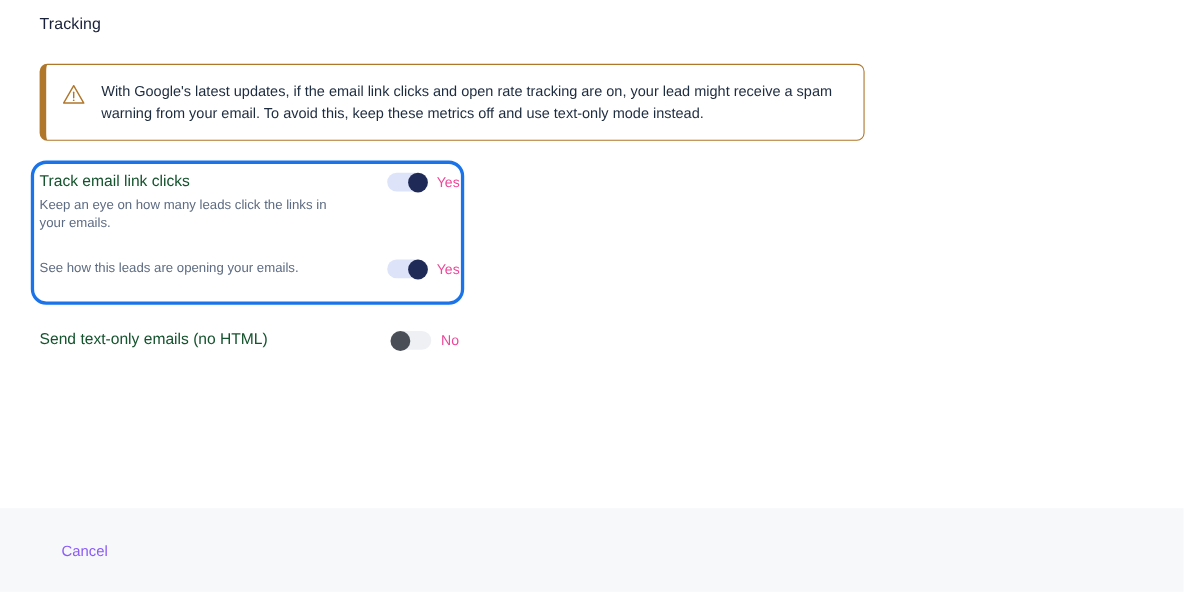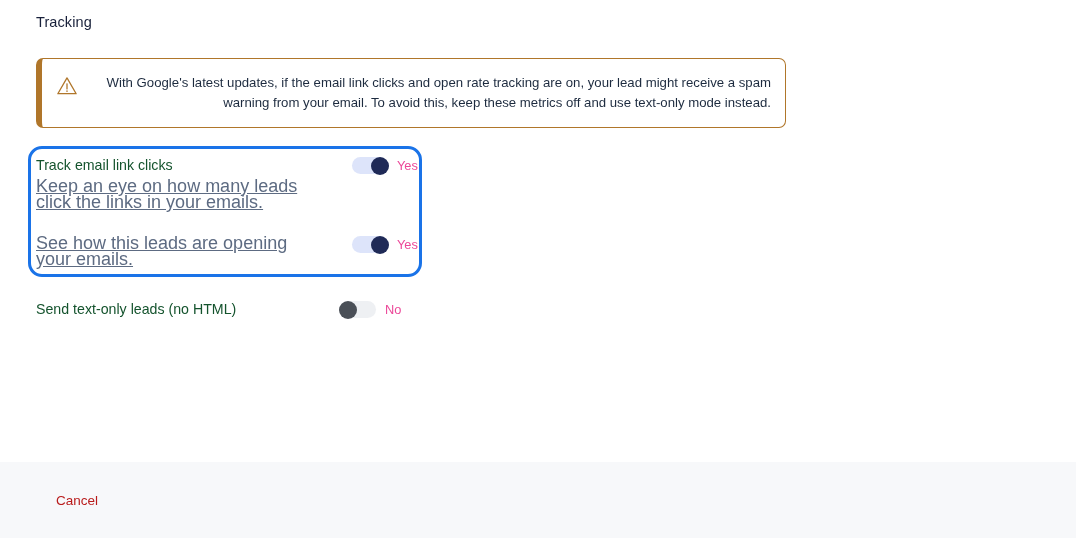--- a/index.html
+++ b/index.html
@@ -49,21 +49,20 @@
     height: 22px;
     margin-right: 14px;
     margin-top: 2px;
     display: block;
   }
   .banner-text {
     font-size: 13.2px;
     line-height: 20px;
     color: #1d2b3f;
     max-width: 680px;
-    text-align: right;
   }
 
   
   .focus-group {
     position: absolute;
     left: 28px;
     top: 146px;
     width: 394px;
     height: 131px;
     box-sizing: border-box;
@@ -82,25 +81,24 @@
     width: 300px;
   }
   .setting-title {
     font-size: 14.2px;
     color: #14532d;
     line-height: 19px;
     margin-bottom: 3px;
     white-space: nowrap;
   }
   .setting-desc {
-    font-size: 18px;
+    font-size: 12px;
     line-height: 16px;
     color: #5d6b82;
     max-width: 285px;
-    text-decoration: underline;
   }
 
   
   .toggle-wrap {
     display: flex;
     align-items: center;
     position: absolute;
   }
   .toggle {
     width: 36px;
@@ -139,37 +137,37 @@
   }
 
   
   #row-link-clicks { left: 36px; top: 156px; }
   #row-link-clicks .toggle-wrap { left: 316px; top: 1px; }
 
   #row-opened-emails { left: 36px; top: 235px; }
   #row-opened-emails .toggle-wrap { left: 316px; top: 1px; }
 
   #row-text-only { left: 36px; top: 300px; }
-  #row-text-only .toggle-wrap { left: 304px; top: 1px; }
+  #row-text-only .toggle-wrap { left: 320px; top: 1px; }
 
   
   .footer {
     position: absolute;
     left: 0;
     right: 0;
     top: 462px;
     height: 76px;
     background: #f7f8fa;
     display: flex;
     align-items: center;
   }
   .cancel-button {
     margin-left: 52px;
     font-size: 13.5px;
-    color: #b91c1c;
+    color: #8b5cf6;
     background: transparent;
     border: none;
     padding: 6px 4px;
     cursor: pointer;
     font-family: "Liberation Sans", sans-serif;
     text-align: center;
   }
 </style>
 </head>
 <body>
@@ -207,21 +205,21 @@
   <div class="toggle-wrap">
     <span class="toggle on">
       <span class="knob"></span>
     </span>
     <span class="toggle-label">Yes</span>
   </div>
 </div>
 
 <div class="setting-row" id="row-text-only">
   <div class="setting-texts">
-    <div class="setting-title">Send text-only leads (no HTML)</div>
+    <div class="setting-title">Send text-only emails (no HTML)</div>
   </div>
   <div class="toggle-wrap">
     <span class="toggle off">
       <span class="knob"></span>
     </span>
     <span class="toggle-label">No</span>
   </div>
 </div>
 
 <div class="footer">

